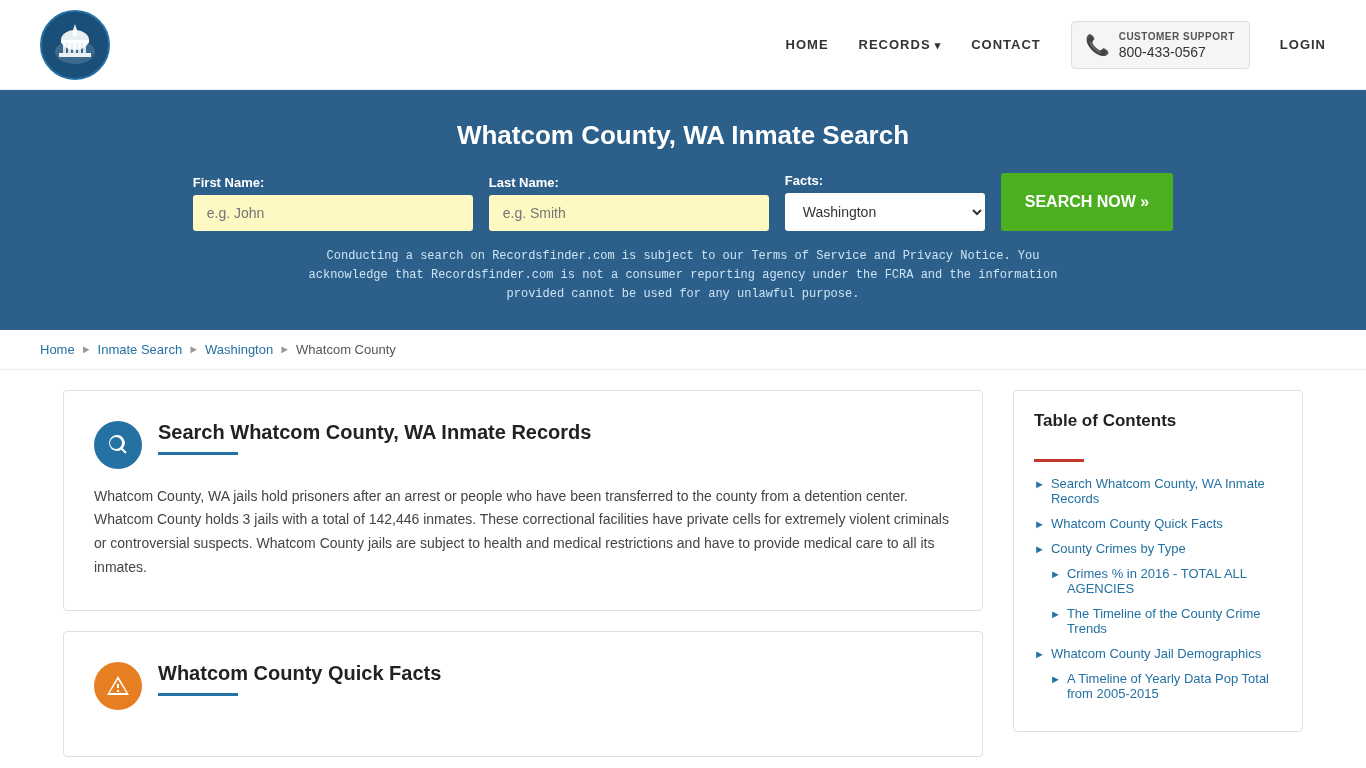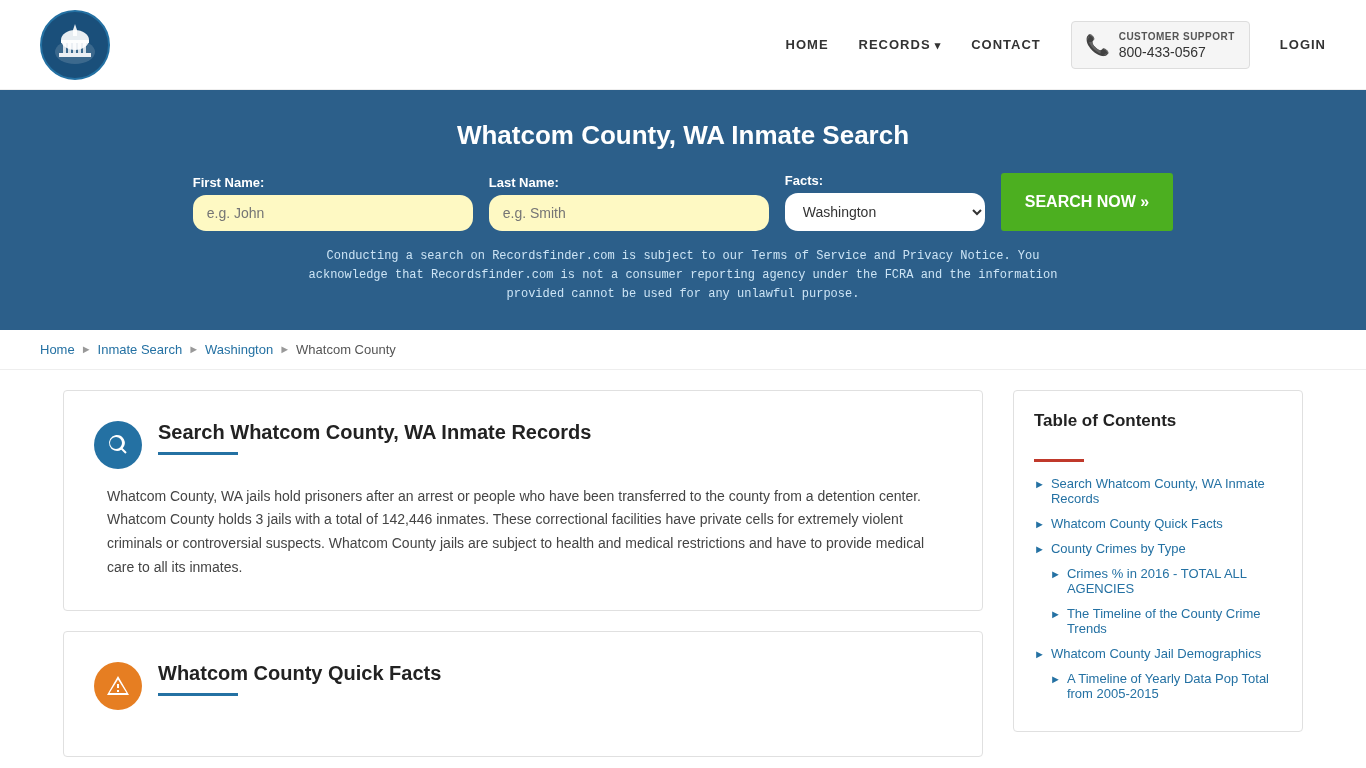--- a/index.html
+++ b/index.html
@@ -101,21 +101,21 @@
     }
     .form-group label {
       color: #fff;
       font-size: 13px;
       font-weight: 600;
     }
     .form-group input, .form-group select {
       padding: 10px 14px;
       font-size: 14px;
       border: none;
-      border-radius: 13px;
+      border-radius: 3px;
       background: #fef9c3;
       outline: none;
       color: #aaa;
     }
     .form-group input {
       width: 280px;
     }
     .form-group select {
       width: 200px;
       color: #333;
@@ -216,21 +216,20 @@
     }
     .card-title-underline {
       width: 80px;
       height: 3px;
       background: #2471a3;
     }
     .card-body-text {
       font-size: 14px;
       line-height: 1.7;
       color: #444;
-      margin-left: 13px;
     }
 
     
     .right-column {
       width: 290px;
       flex-shrink: 0;
     }
     .toc-card {
       border: 1px solid #e0e0e0;
       border-radius: 4px;

